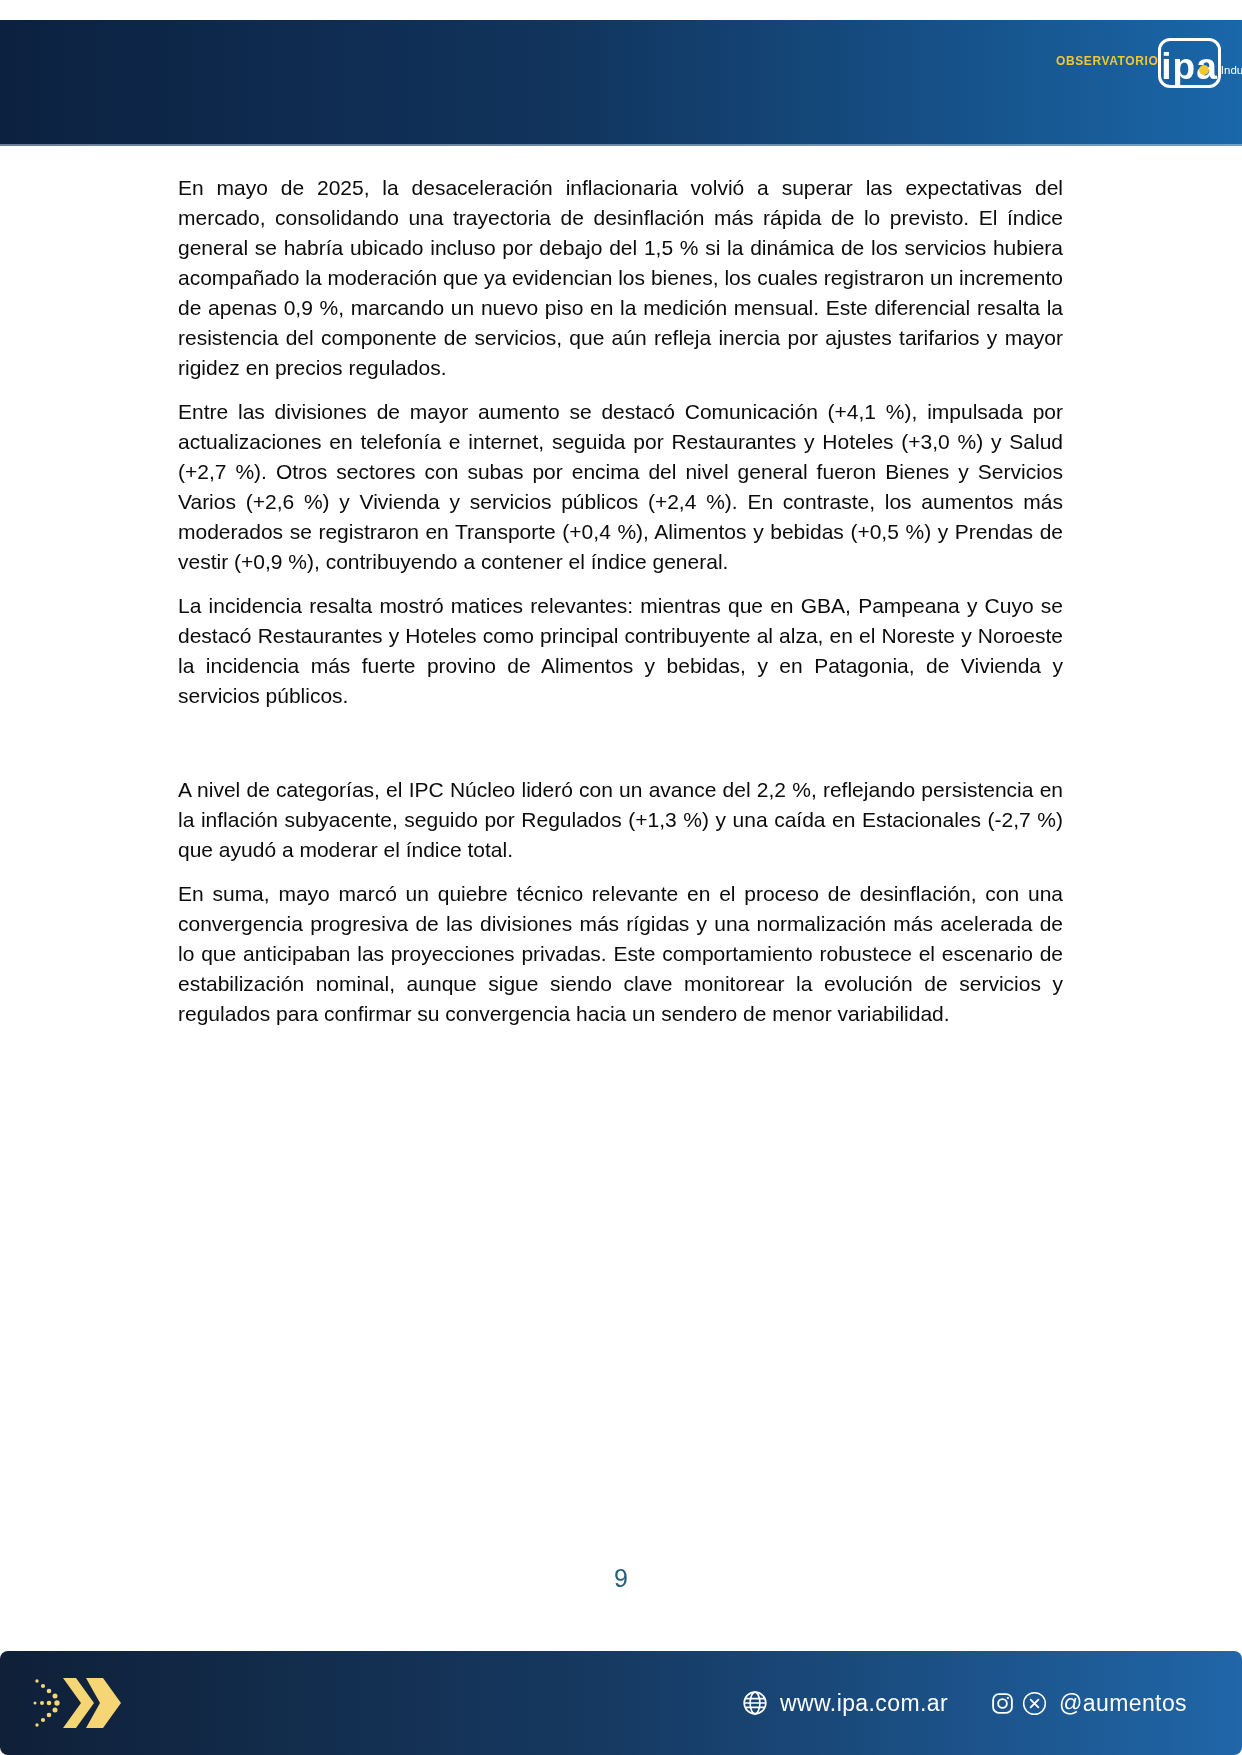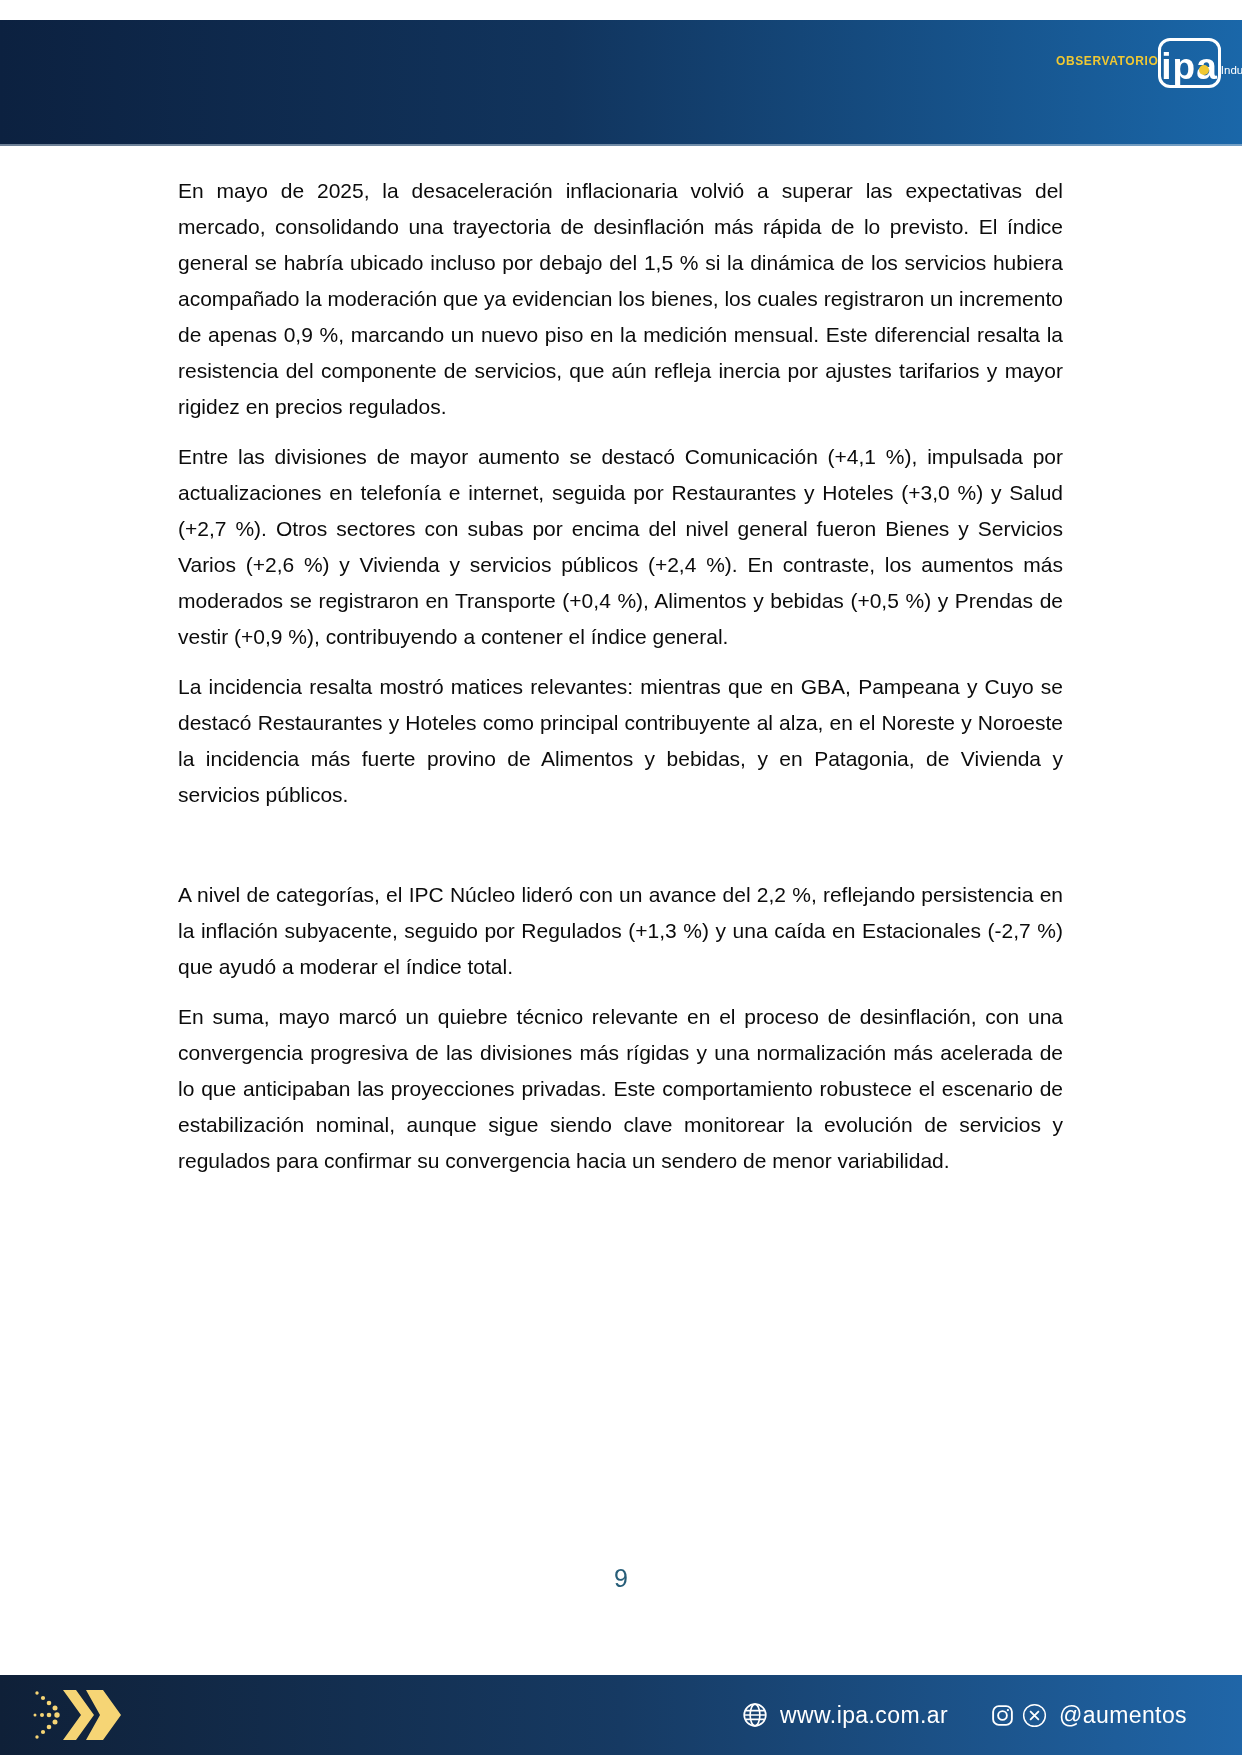--- a/index.html
+++ b/index.html
@@ -79,46 +79,47 @@
   
   .content {
     position: absolute;
     top: 146px;
     left: 178px;
     right: 179px;
     padding-top: 27px;
   }
   .content p {
     font-size: 21px;
-    line-height: 36px;
+    line-height: 30px;
     text-align: justify;
     color: #0b0b0b;
     margin: 0 0 14px 0;
   }
   .big-gap { height: 50px; }
 
   .page-number {
     position: absolute;
     top: 1564px;
     left: 0; right: 0;
     text-align: center;
     font-size: 25px;
     color: #265d78;
   }
 
   
   .footer-bar {
     position: absolute;
     left: 0; right: 0; bottom: 0;
-    height: 80px;
+    height: 104px;
     background: linear-gradient(90deg, #0f2038 0%, #163a63 50%, #2066a8 100%);
     display: flex;
     align-items: center;
     justify-content: space-between;
     padding: 0 55px 0 33px;
+    border-radius: 8px;
   }
   .chevron-logo { display: block; }
   .footer-right {
     display: flex;
     align-items: center;
     gap: 42px;
   }
   .footer-group {
     display: flex;
     align-items: center;

